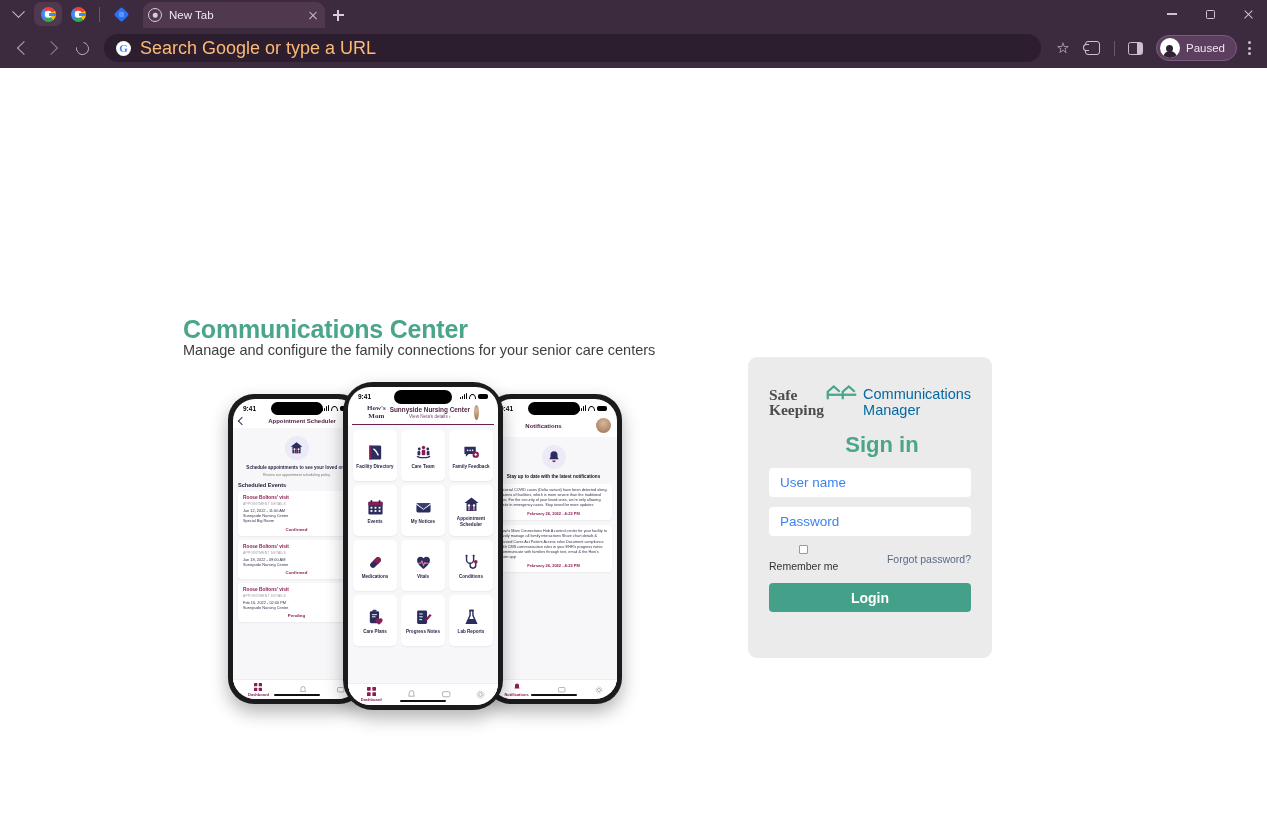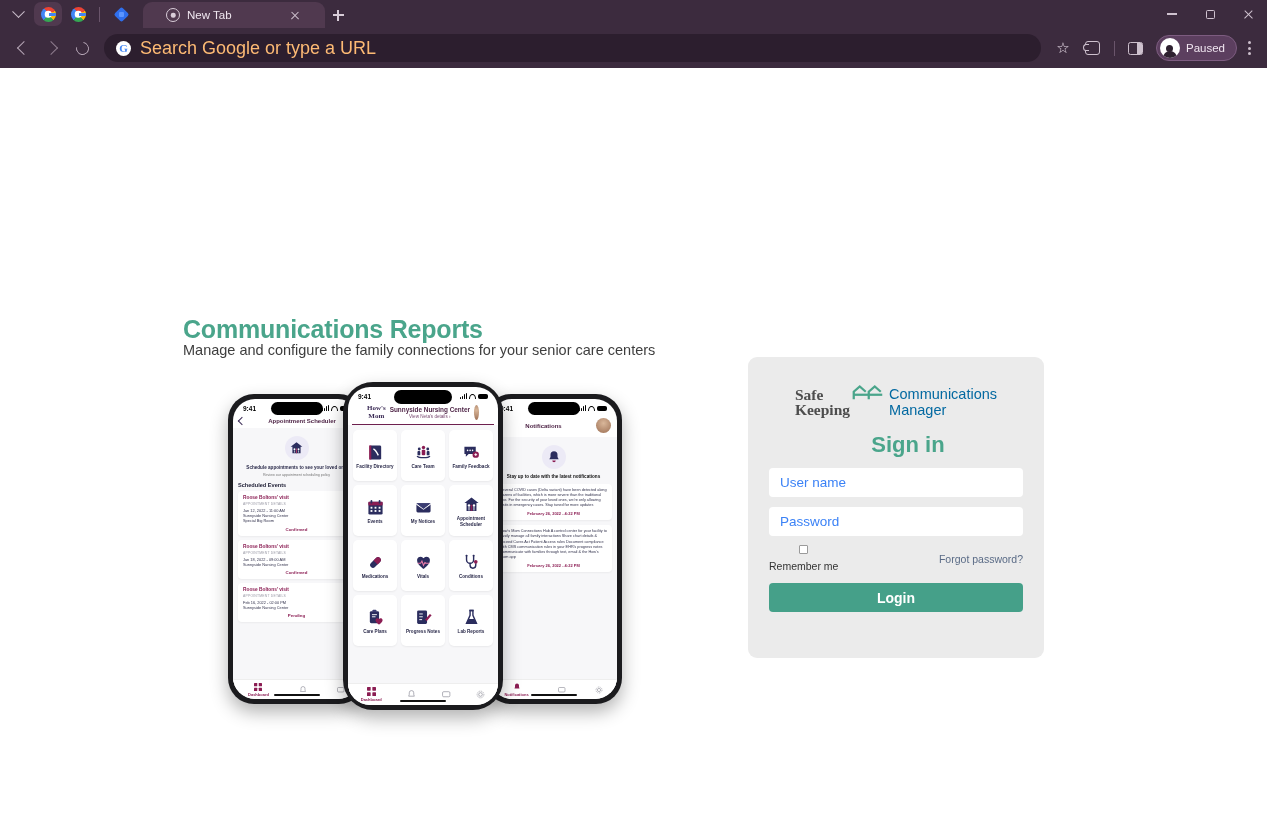--- a/index.html
+++ b/index.html
@@ -28,21 +28,21 @@
   .gicon::after { content:""; position:absolute; left:50%; top:50%; transform:translate(-50%,-50%); width:6.5px; height:6.5px; border-radius:50%; background:#fff; }
   .gicon::before { content:""; position:absolute; right:0; top:42%; width:7px; height:3.4px; background:#4285f4; z-index:2;}
   .divider-v { width: 1px; height: 15px; background: #6a556b; margin: 0 5px; }
   .diamond { width: 11px; height: 11px; background: #2f6fed; transform: rotate(45deg); border-radius: 2px; }
   .diamond-in { width:11px;height:11px;position:relative; }
   .diamond-in::after{content:"";position:absolute;left:3px;top:3px;width:5px;height:5px;background:#5b95ff;transform:rotate(45deg);border-radius:1px;}
 
   .tab {
     margin-left: 8px; height: 26px; width: 182px; background: #50394f;
     border-radius: 9px 9px 0 0; display: flex; align-items: center;
-    padding: 0 23px; gap: 7px; cursor: pointer;
+    padding: 0 5px; gap: 7px; cursor: pointer;
   }
   .tab-favicon { width: 14px; height: 14px; border-radius: 50%; border: 1.8px solid #d9cdd9; position: relative; }
   .tab-favicon::after { content:""; position:absolute; left:50%;top:50%;transform:translate(-50%,-50%); width:4.5px;height:4.5px;border-radius:50%; background:#d9cdd9; }
   .tab-title { flex: 1; font-size: 11.5px; color: #efe6ef; white-space: nowrap; overflow: hidden; }
   .tab-close { width: 15px; height: 15px; position: relative; opacity: .85; }
   .tab-close::before,.tab-close::after{content:"";position:absolute;left:2.5px;top:7px;width:10px;height:1.3px;background:#e6dbe6;}
   .tab-close::before{transform:rotate(45deg);} .tab-close::after{transform:rotate(-45deg);}
   .newtab { width: 26px; height: 26px; display:flex;align-items:center;justify-content:center; position:relative; cursor:pointer;}
   .newtab::before,.newtab::after{content:"";position:absolute;background:#d8ccd8;}
   .newtab::before{width:11px;height:1.4px;} .newtab::after{width:1.4px;height:11px;}
@@ -149,21 +149,21 @@
   .r-head{display:flex;align-items:center;padding:4px 6px;gap:5px;}
   .r-title{flex:1;text-align:center;font-size:6px;font-weight:bold;color:#4a1f42;}
   .r-body{background:#f7f7f9;height:calc(100% - 44px);padding:6px 5px 0;overflow:hidden;}
   .r-caption{font-size:4.6px;color:#111;text-align:center;font-weight:bold;}
   .nt-card{background:#fff;border-radius:4px;padding:4px 5px;margin-top:5px;box-shadow:0 1px 2px rgba(0,0,0,.05);}
   .nt-txt{font-size:3.8px;color:#33334d;line-height:5.1px;}
   .nt-date{font-size:4px;font-weight:bold;color:#8b1d53;text-align:center;margin-top:3px;}
   .r-nav{position:absolute;bottom:0;left:0;right:0;height:20px;background:#fff;display:flex;align-items:center;justify-content:space-around;border-top:1px solid #eee;}
 
   
-  .signin { position:absolute; left:748px; top:289px; width:296px; height:301px; background:#ebebeb; border-radius:9px; }
+  .signin { position:absolute; left:748px; top:289px; width:244px; height:301px; background:#ebebeb; border-radius:9px; }
   .logo-row { display:flex;align-items:center;justify-content:center;gap:9px;margin-top:29px; }
   .sk-words { font-family:"Liberation Serif", serif; font-weight:bold; font-size:15.5px; line-height:15px; color:#4d4d4d; text-align:left; position:relative; }
   .sk-bridge { position:absolute; right:-34px; top:-2px; }
   .logo-right { font-size:14.5px; line-height:16px; color:#0369a1; margin-left: 30px;}
   .signin-h { text-align:center; font-size:22px; font-weight:bold; color:#4aa58b; margin-top:14px;padding-left:24px; }
   .field { margin: 0 21px; height:29px; background:#fff; border-radius:4px; display:flex; align-items:center; padding:0 11px; margin-top:10px; cursor:text; }
   .field-ph { font-size:13.5px; color:#3b82f6; }
   .rowline { display:flex; align-items:center; justify-content:space-between; margin:9px 21px 0; }
   .remember { display:flex; align-items:center; gap:6px; cursor:pointer;flex-direction:column; }
   .cbx { width:9px; height:9px; border:1px solid #9a9a9a; background:#fff; border-radius:1px; }
@@ -247,21 +247,21 @@
     </div>
     <div class="kebab">
         <i></i>
         <i></i>
         <i></i>
       </div>
   </div>
 
   <div class="page">
 
-    <div class="hero-title">Communications Reports</div>
+    <div class="hero-title">Communications Center</div>
     <div class="hero-sub">Manage and configure the family connections for your senior care centers</div>
 
     <div class="phones">
 
       <div class="phone left">
         <div class="screen">
           <div class="statusbar">
             <span class="sb-time">9:41</span>
             <span class="notch"></span>
             <span class="sb-right">

